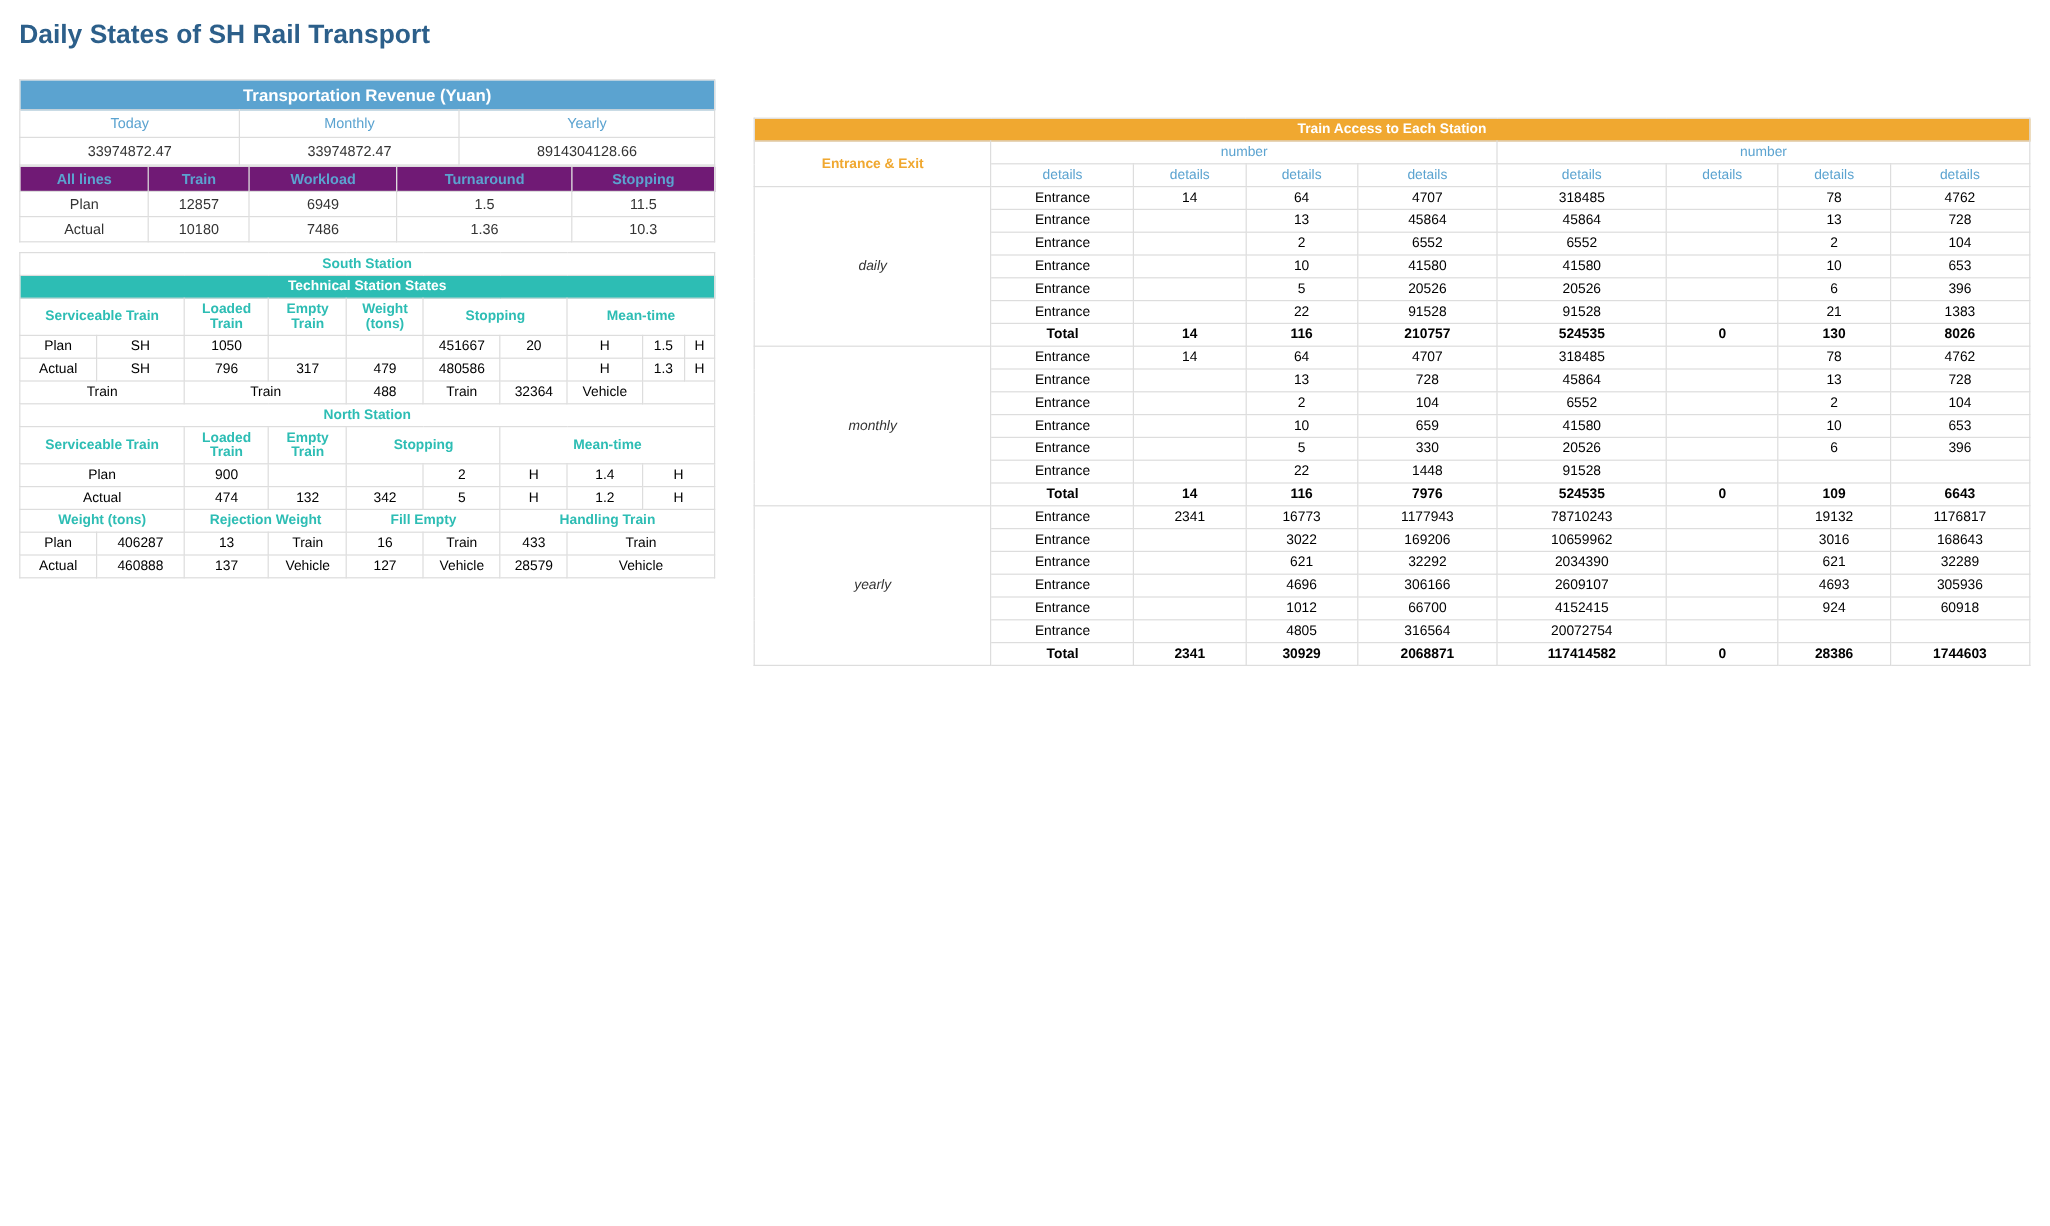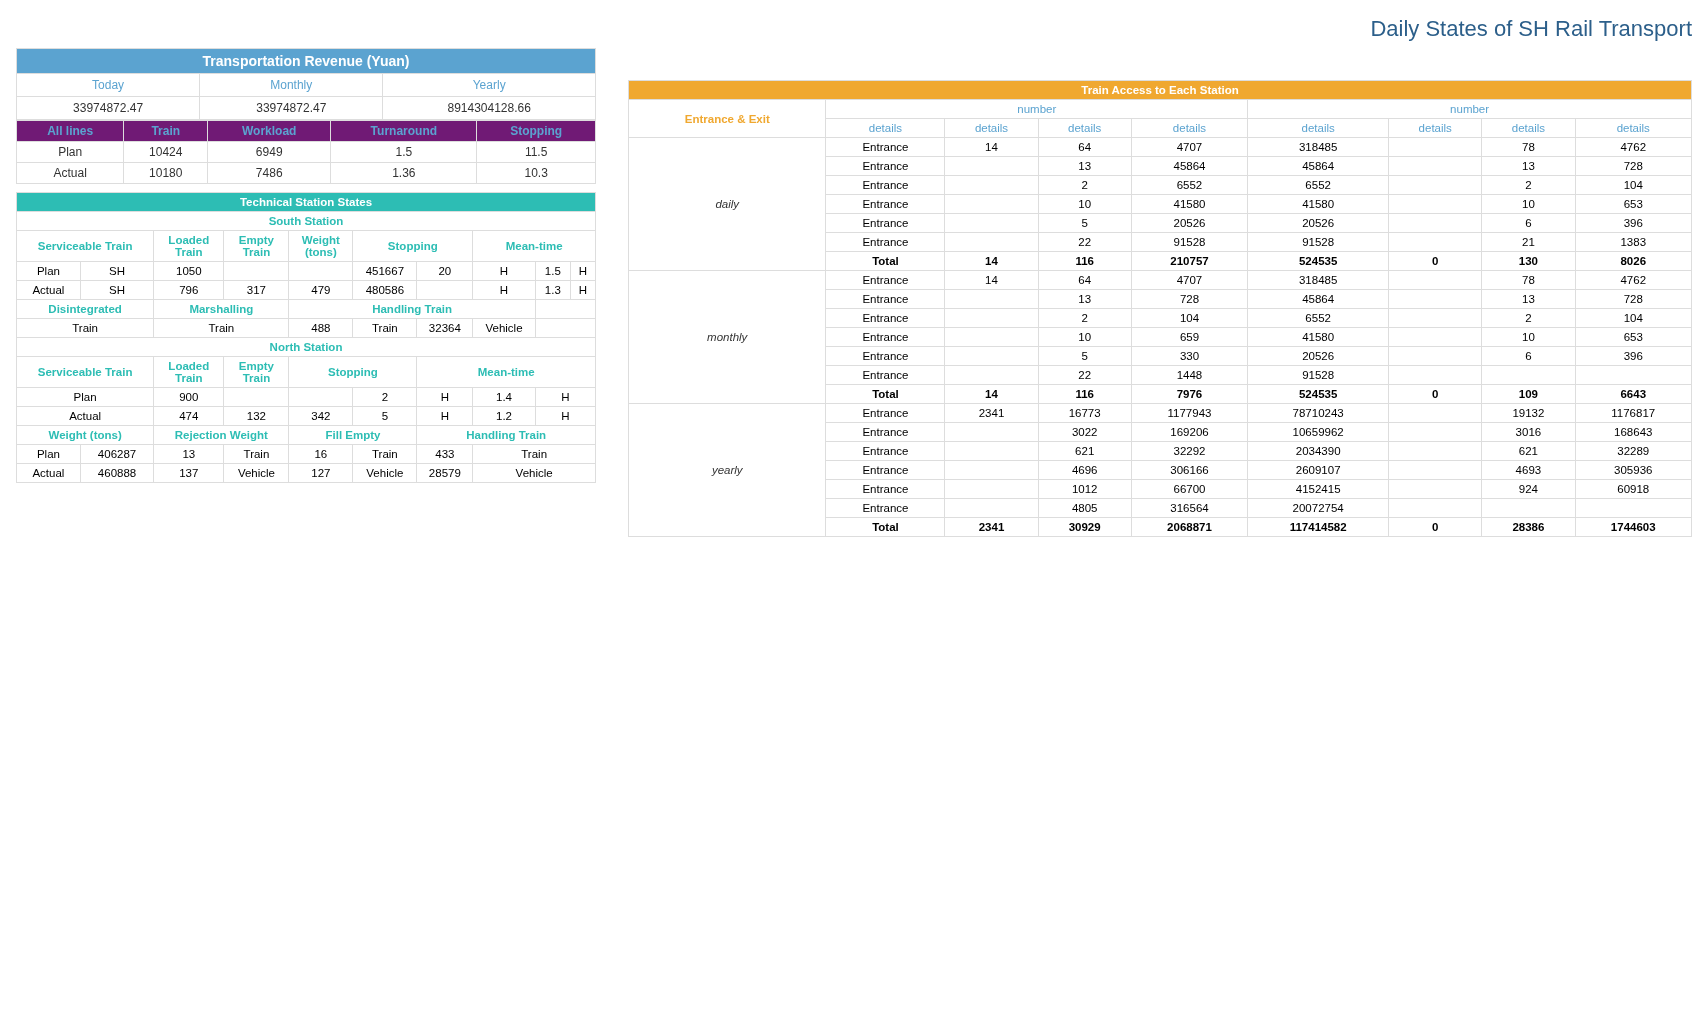--- a/index.html
+++ b/index.html
@@ -1,18 +1,18 @@
 <!DOCTYPE html>
 <html><head>
   <meta charset="utf-8">
   <style>
     * { box-sizing: border-box; margin: 0; padding: 0; }
     body { font-family: Arial, sans-serif; font-size: 12px; background: #fff; padding: 16px; }
     
-    h1 { color: #2c5f8a; font-size: 22px; font-weight: normal; margin-bottom: 6px; text-align: right; }
+    h1 { color: #2c5f8a; font-size: 22px; font-weight: bold; margin-bottom: 24px; }
     
     .main-layout { display: flex; gap: 32px; }
     
     .left-panel { width: 580px; flex-shrink: 0; }
     .right-panel { flex: 1; }
     
     
     .section-header-blue {
       background: #5ba3d0;
       color: white;
@@ -98,43 +98,43 @@
       <tbody>
           <tr class="header-row">
         <th>All lines</th>
         <th>Train</th>
         <th>Workload</th>
         <th>Turnaround</th>
         <th>Stopping</th>
       </tr>
       <tr class="plan-row">
         <td>Plan</td>
-        <td>10424</td>
+        <td>12857</td>
         <td>6949</td>
         <td>1.5</td>
         <td>11.5</td>
       </tr>
       <tr class="actual-row">
         <td>Actual</td>
         <td>10180</td>
         <td>7486</td>
         <td>1.36</td>
         <td>10.3</td>
       </tr>
     </tbody>
       </table>
 
     <table class="tech-table" style="margin-top:8px;">
       <tbody>
           <tr>
+        <td colspan="10" class="station-subheader">South Station</td>
+      </tr>
+
+      <tr>
         <td colspan="10" class="section-header-teal">Technical Station States</td>
-      </tr>
-
-      <tr>
-        <td colspan="10" class="station-subheader">South Station</td>
       </tr>
 
       <tr>
         <td colspan="2" class="tech-header">Serviceable Train</td>
         <td class="tech-header">Loaded<br>Train</td>
         <td class="tech-header">Empty<br>Train</td>
         <td class="tech-header">Weight<br>(tons)</td>
         <td colspan="2" class="tech-header">Stopping</td>
         <td colspan="3" class="tech-header">Mean-time</td>
       </tr>
@@ -159,26 +159,20 @@
         <td>317</td>
         <td>479</td>
         <td>480586</td>
         <td></td>
         <td>H</td>
         <td>1.3</td>
         <td>H</td>
       </tr>
 
 
-      <tr>
-        <td colspan="2" class="tech-header">Disintegrated</td>
-        <td colspan="2" class="tech-header">Marshalling</td>
-        <td colspan="4" class="tech-header">Handling Train</td>
-        <td colspan="2"></td>
-      </tr>
       <tr class="disint-row">
         <td colspan="2">Train</td>
         <td colspan="2">Train</td>
         <td>488</td>
         <td>Train</td>
         <td>32364</td>
         <td>Vehicle</td>
         <td colspan="2"></td>
       </tr>
 

